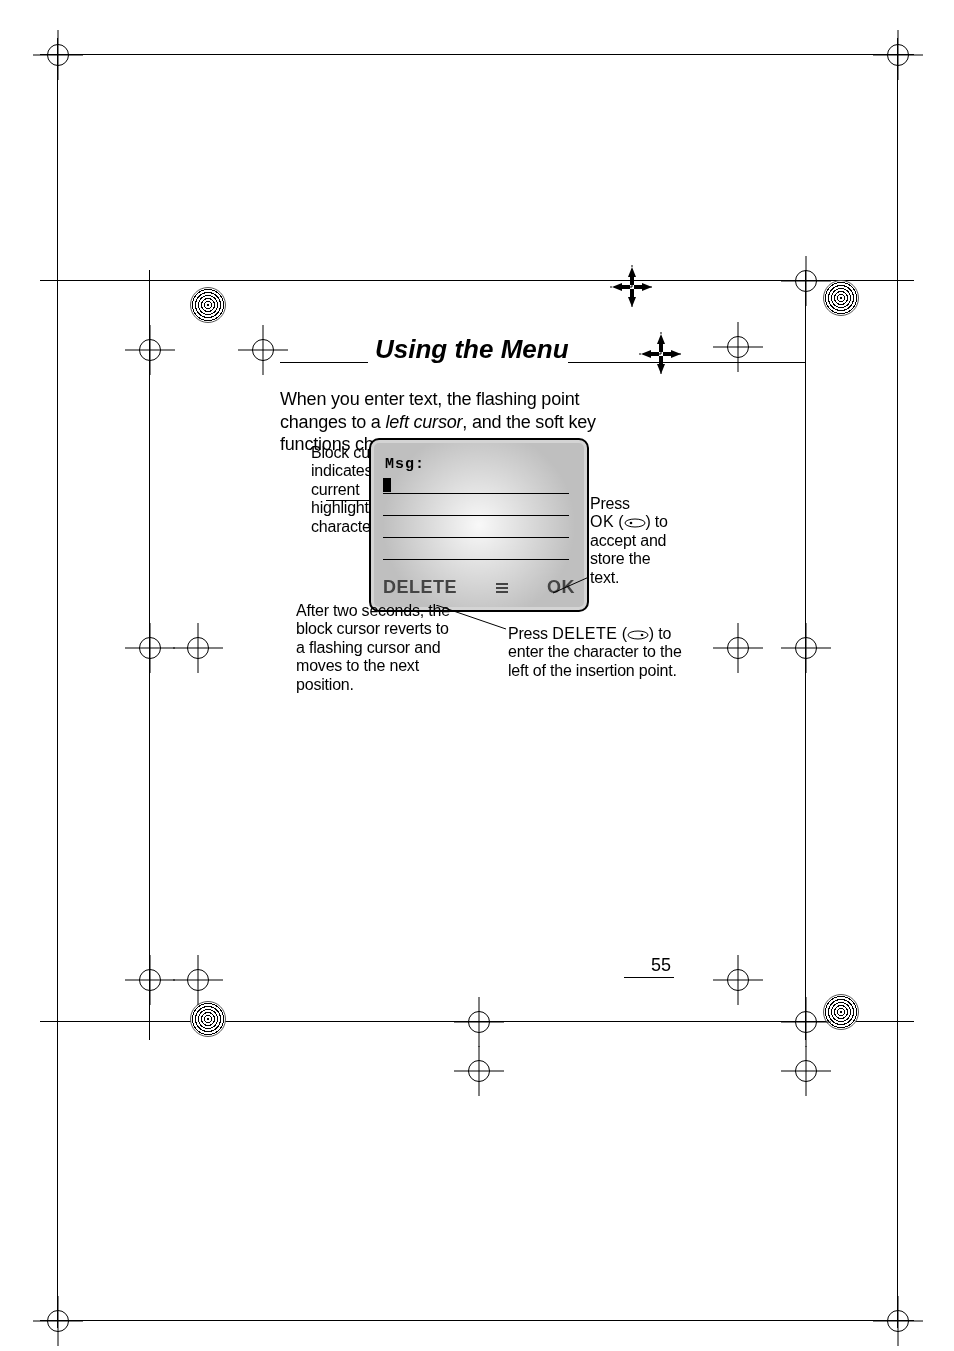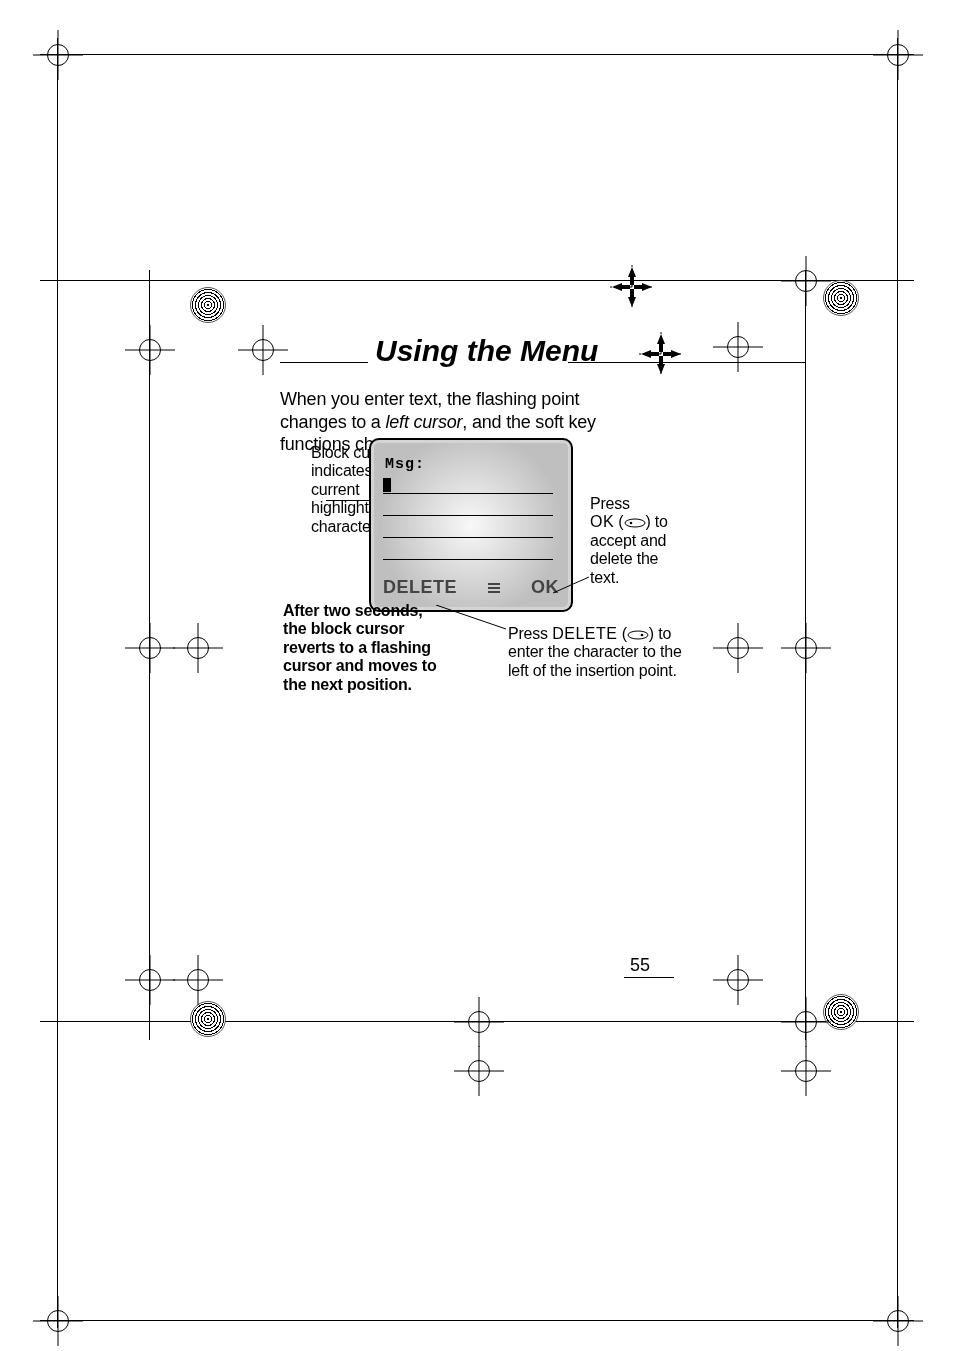--- a/index.html
+++ b/index.html
@@ -35,21 +35,21 @@
   }
   .sep-line-h { position:absolute; height:1px; background:#000; }
   .sep-line-v { position:absolute; width:1px;  background:#000; }
 
   .arrow-ornament svg { display:block; }
 
   
   .page-heading {
     font-style: italic;
     font-weight: 700;
-    font-size: 30px;
+    font-size: 26px;
     letter-spacing: 0;
   }
   .head-rule-left  { position:absolute; height:1px; background:#000; }
   .head-rule-right { position:absolute; height:1px; background:#000; }
 
   .body-text {
     font-size: 18px;
     line-height: 1.25;
     font-weight: 400;
     font-family: "Helvetica Neue", Helvetica, Arial, sans-serif;
@@ -69,20 +69,21 @@
   
   .phone {
     position:absolute;
     width: 200px; height: 170px;
     border: 2px solid #000;
     border-radius: 10px;
     background:
       radial-gradient(circle at 50% 50%, rgba(255,255,255,0.9) 0%, rgba(0,0,0,0) 70%),
       linear-gradient(#bfbfbf, #bfbfbf);
     box-shadow: inset 0 0 0 3px #d4d4d4;
+    padding-left: 16px;
   }
   .phone-inner {
     position:absolute; inset:8px;
   }
   .msg-label {
     font-family: "Courier New", monospace;
     font-weight: 700;
     font-size: 15px;
     letter-spacing: 1px;
   }
@@ -267,34 +268,34 @@
       <span>OK</span>
     </div>
   </div>
 </div>
 
 <div class="abs callout" style="left:590px; top:495px; width:85px;">
   <span>Press</span><br>
   <span class="sc">OK</span><span> (</span><svg width="22" height="10" viewBox="0 0 22 10" style="vertical-align:-1px">
       <ellipse cx="11" cy="5" rx="10" ry="4" fill="none" stroke="#000"></ellipse>
       <circle cx="7" cy="5" r="1.3"></circle>
-    </svg><span>) to accept and delete the text.</span>
+    </svg><span>) to accept and store the text.</span>
 </div>
 
 <svg class="abs" style="left:553px; top:575px;" width="40" height="20">
   <line x1="0" y1="18" x2="36" y2="2" stroke="#000" stroke-width="1"></line>
 </svg>
 
-<div class="abs callout" style="left:283px; top:602px; width:160px;font-weight:bold;">After two seconds, the block cursor reverts to a flashing cursor and moves to the next position.</div>
+<div class="abs callout" style="left:296px; top:602px; width:160px;">After two seconds, the block cursor reverts to a flashing cursor and moves to the next position.</div>
 
 <svg class="abs" style="left:432px; top:605px;" width="80" height="28">
   <line x1="4" y1="0" x2="74" y2="24" stroke="#000" stroke-width="1"></line>
 </svg>
 
 <div class="abs callout" style="left:508px; top:625px; width:180px;">
   <span>Press </span><span class="sc">DELETE</span><span> (</span><svg width="22" height="10" viewBox="0 0 22 10" style="vertical-align:-1px">
       <ellipse cx="11" cy="5" rx="10" ry="4" fill="none" stroke="#000"></ellipse>
       <circle cx="15" cy="5" r="1.3"></circle>
     </svg><span>) to enter the character to the left of the insertion point.</span>
 </div>
 
-<div class="page-num" style="left:630px; top:955px;">55</div>
+<div class="page-num" style="left:651px; top:955px;">55</div>
 <div class="sep-line-h" style="left:624px; top:977px; width:50px;"></div>
 
 </body></html>

